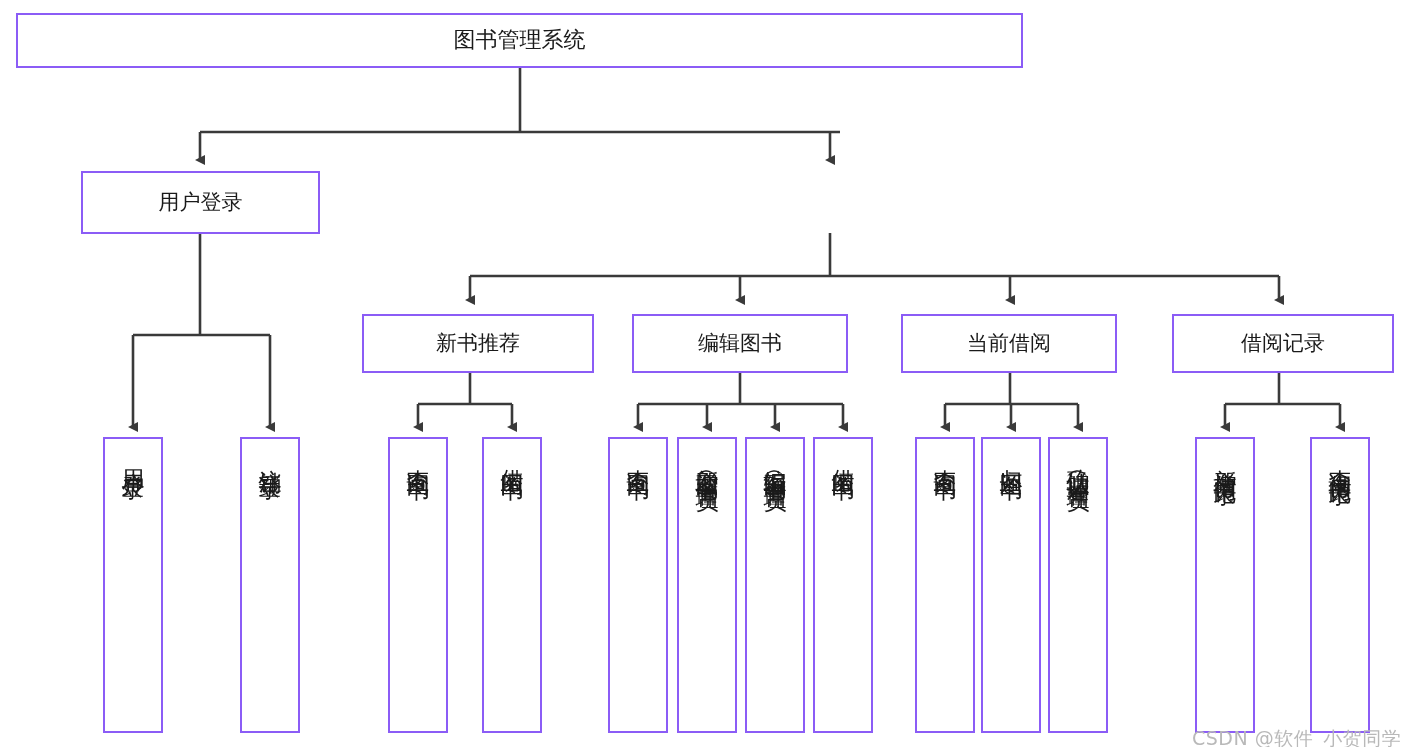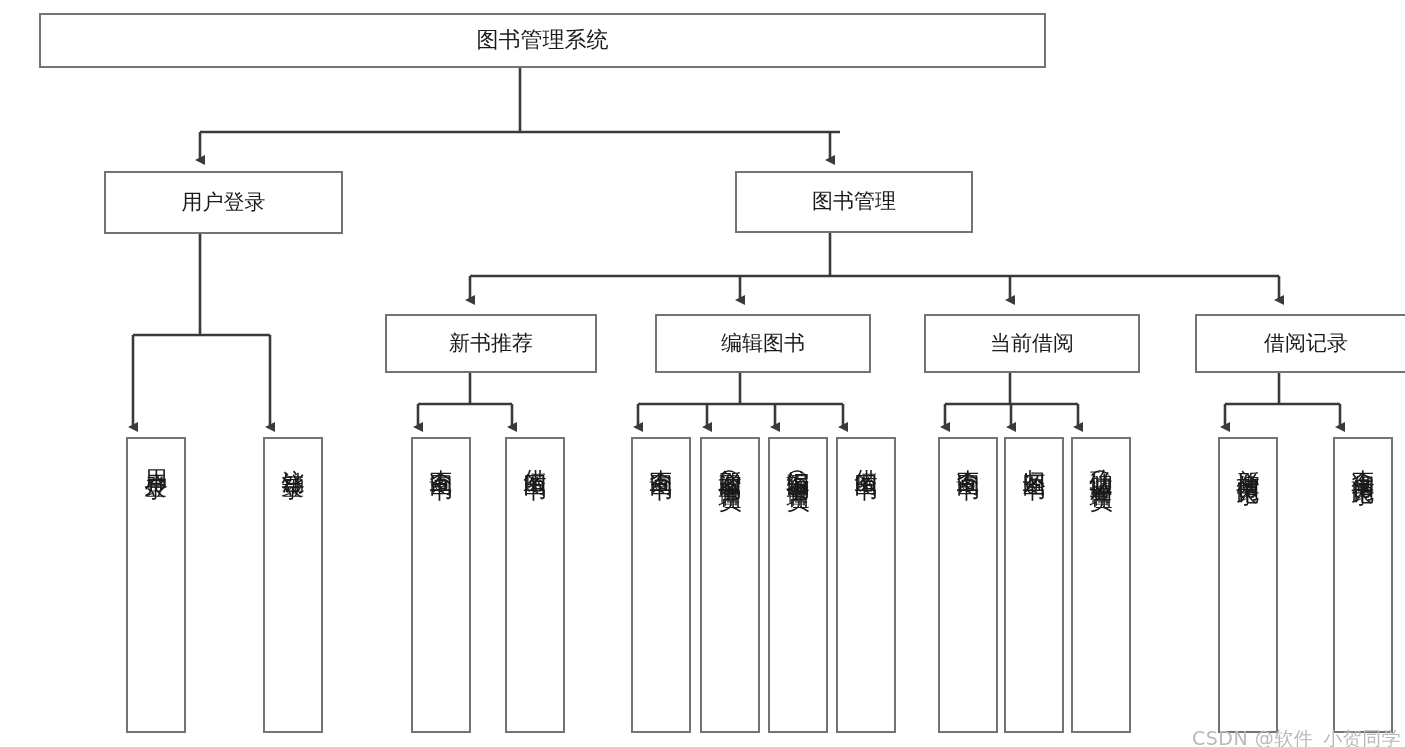--- a/index.html
+++ b/index.html
@@ -10,26 +10,25 @@
     font-family:"DejaVu Sans","Liberation Sans",sans-serif;
     overflow:hidden;
     position:relative;
   }
   #canvas{position:absolute;left:0;top:0;width:1405px;height:747px;}
   svg.edges{position:absolute;left:0;top:0;width:1405px;height:747px;pointer-events:none;}
   .node{
     position:absolute;
     box-sizing:border-box;
     background:#ffffff;
-    border:2px solid #737373;
+    border:2px solid #8b5cf6;
     display:flex;
     align-items:center;
     justify-content:center;
     color:#1a1a1a;
-    margin-left:23px;
   }
   .node .label{
     display:block;
     text-align:center;
     line-height:1.22;
     white-space:pre-wrap;
   }
   
   .node.horiz .label{
     writing-mode:horizontal-tb;
@@ -113,25 +112,22 @@
     </g>
   </svg>
 
   <div class="node root horiz" style="left:16px;top:13px;width:1007px;height:55px;">
     <span class="label">图书管理系统</span>
   </div>
 
   <div class="node horiz" style="left:81px;top:171px;width:239px;height:63px;">
     <span class="label">用户登录</span>
   </div>
-  <div class="node horiz" style="left:712px;top:171px;width:238px;height:62px;">
-    <span class="label">图书管理</span>
-  </div>
 
-  <div class="node horiz" style="left:362px;top:314px;width:212px;height:59px;">
+  <div class="node horiz" style="left:362px;top:314px;width:232px;height:59px;">
     <span class="label">新书推荐</span>
   </div>
   <div class="node horiz" style="left:632px;top:314px;width:216px;height:59px;">
     <span class="label">编辑图书</span>
   </div>
   <div class="node horiz" style="left:901px;top:314px;width:216px;height:59px;">
     <span class="label">当前借阅</span>
   </div>
   <div class="node horiz" style="left:1172px;top:314px;width:222px;height:59px;">
     <span class="label">借阅记录</span>

